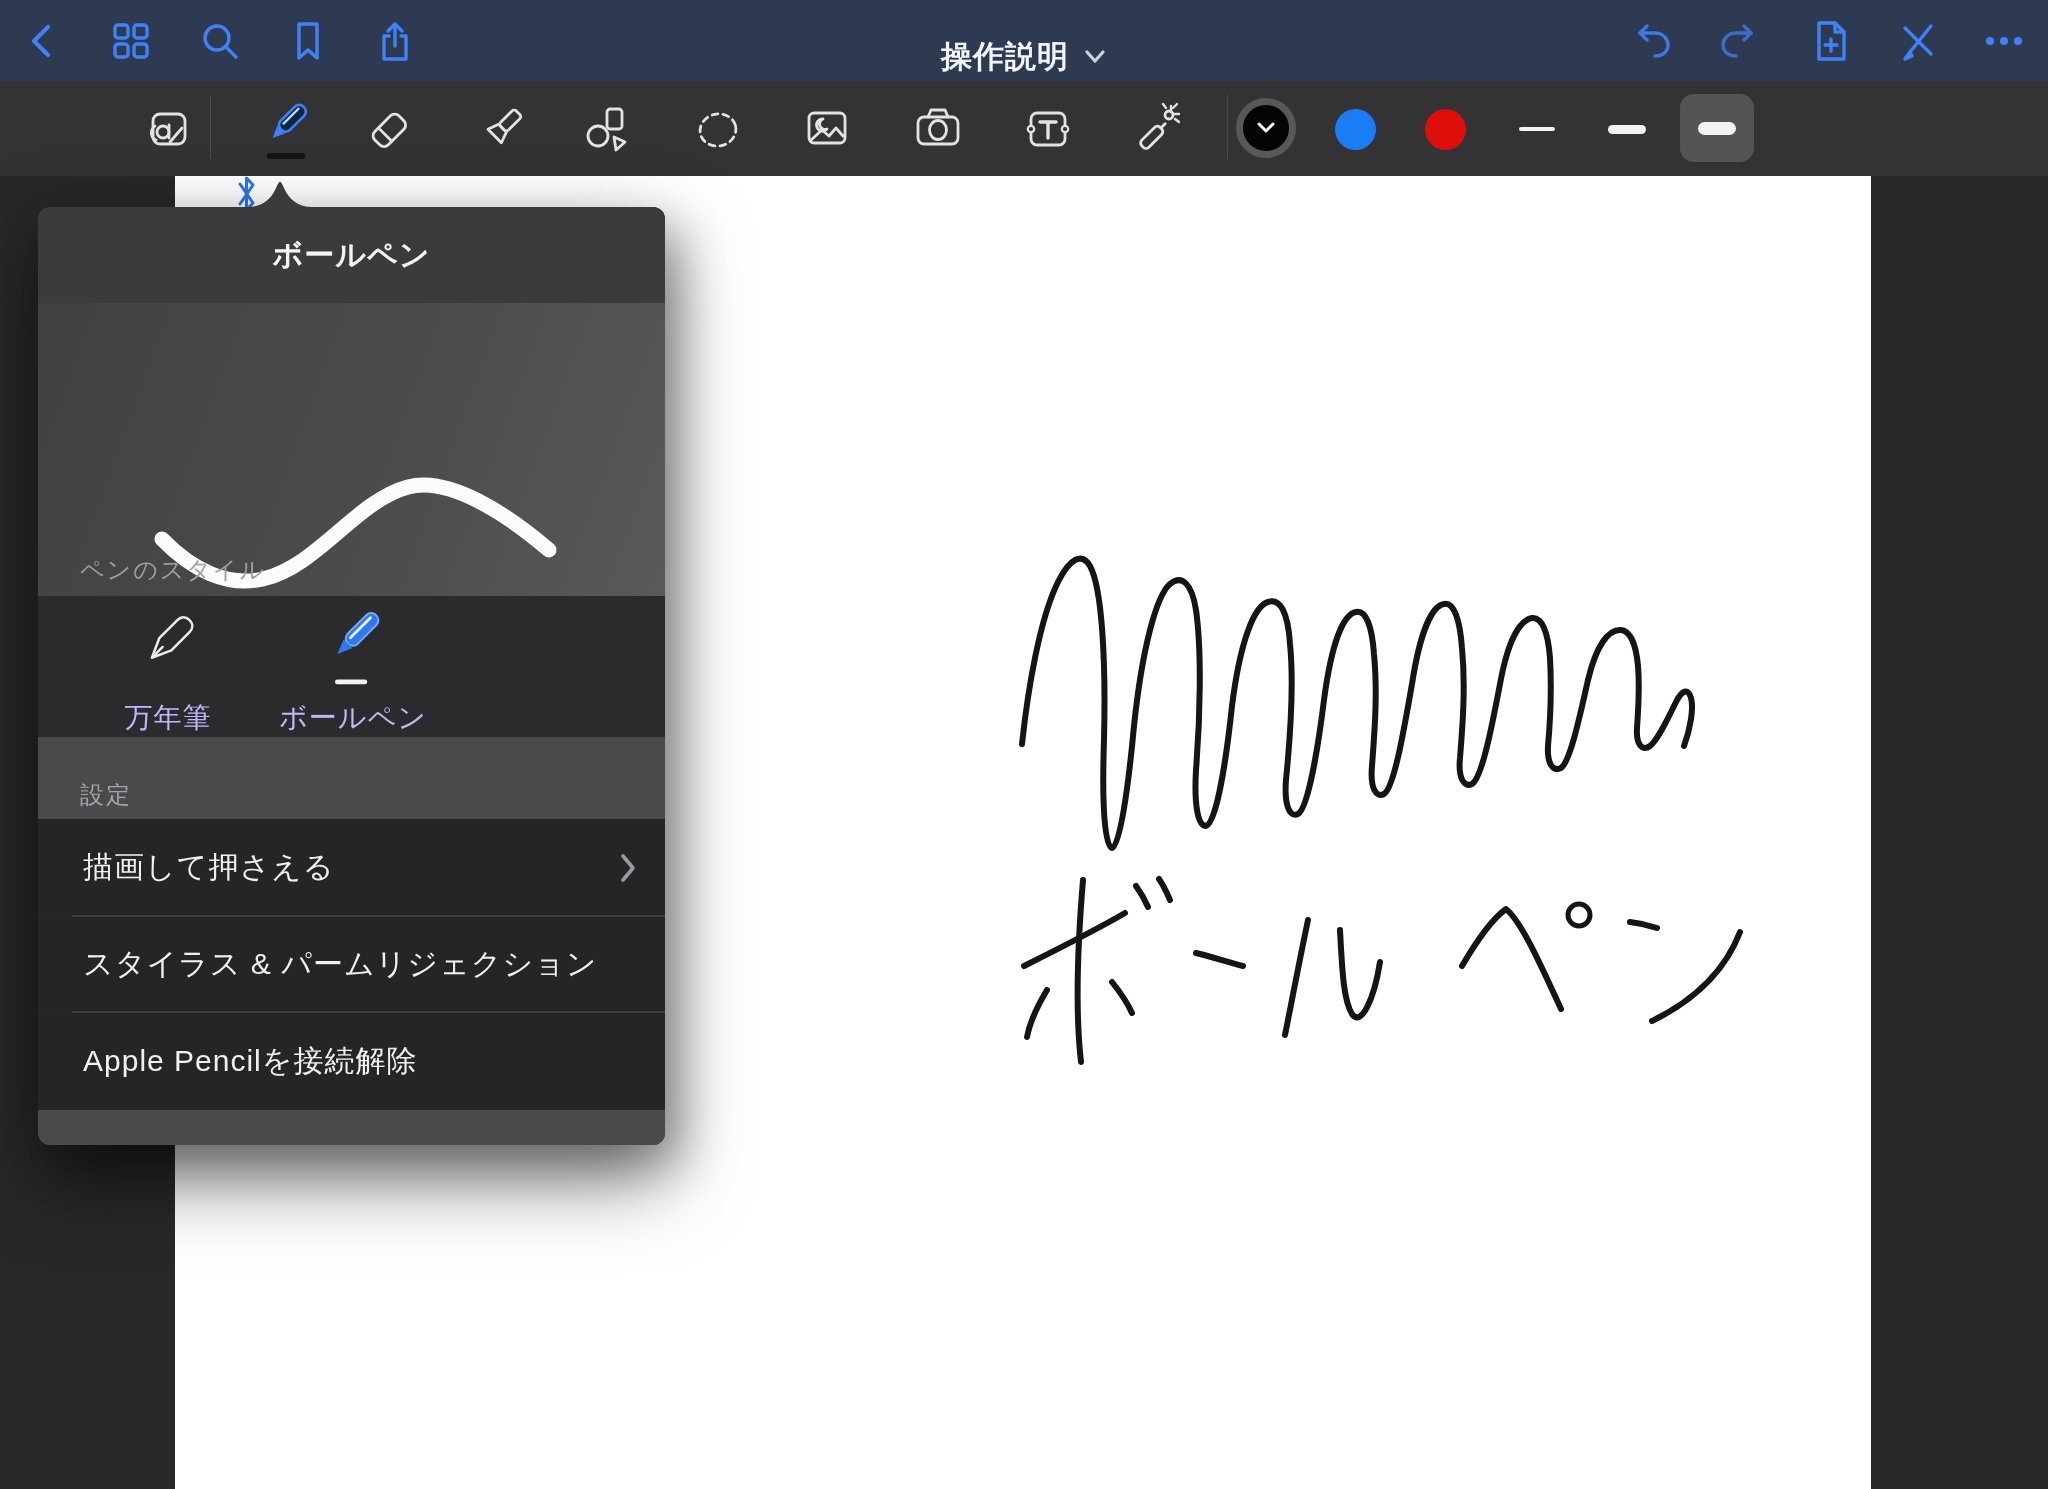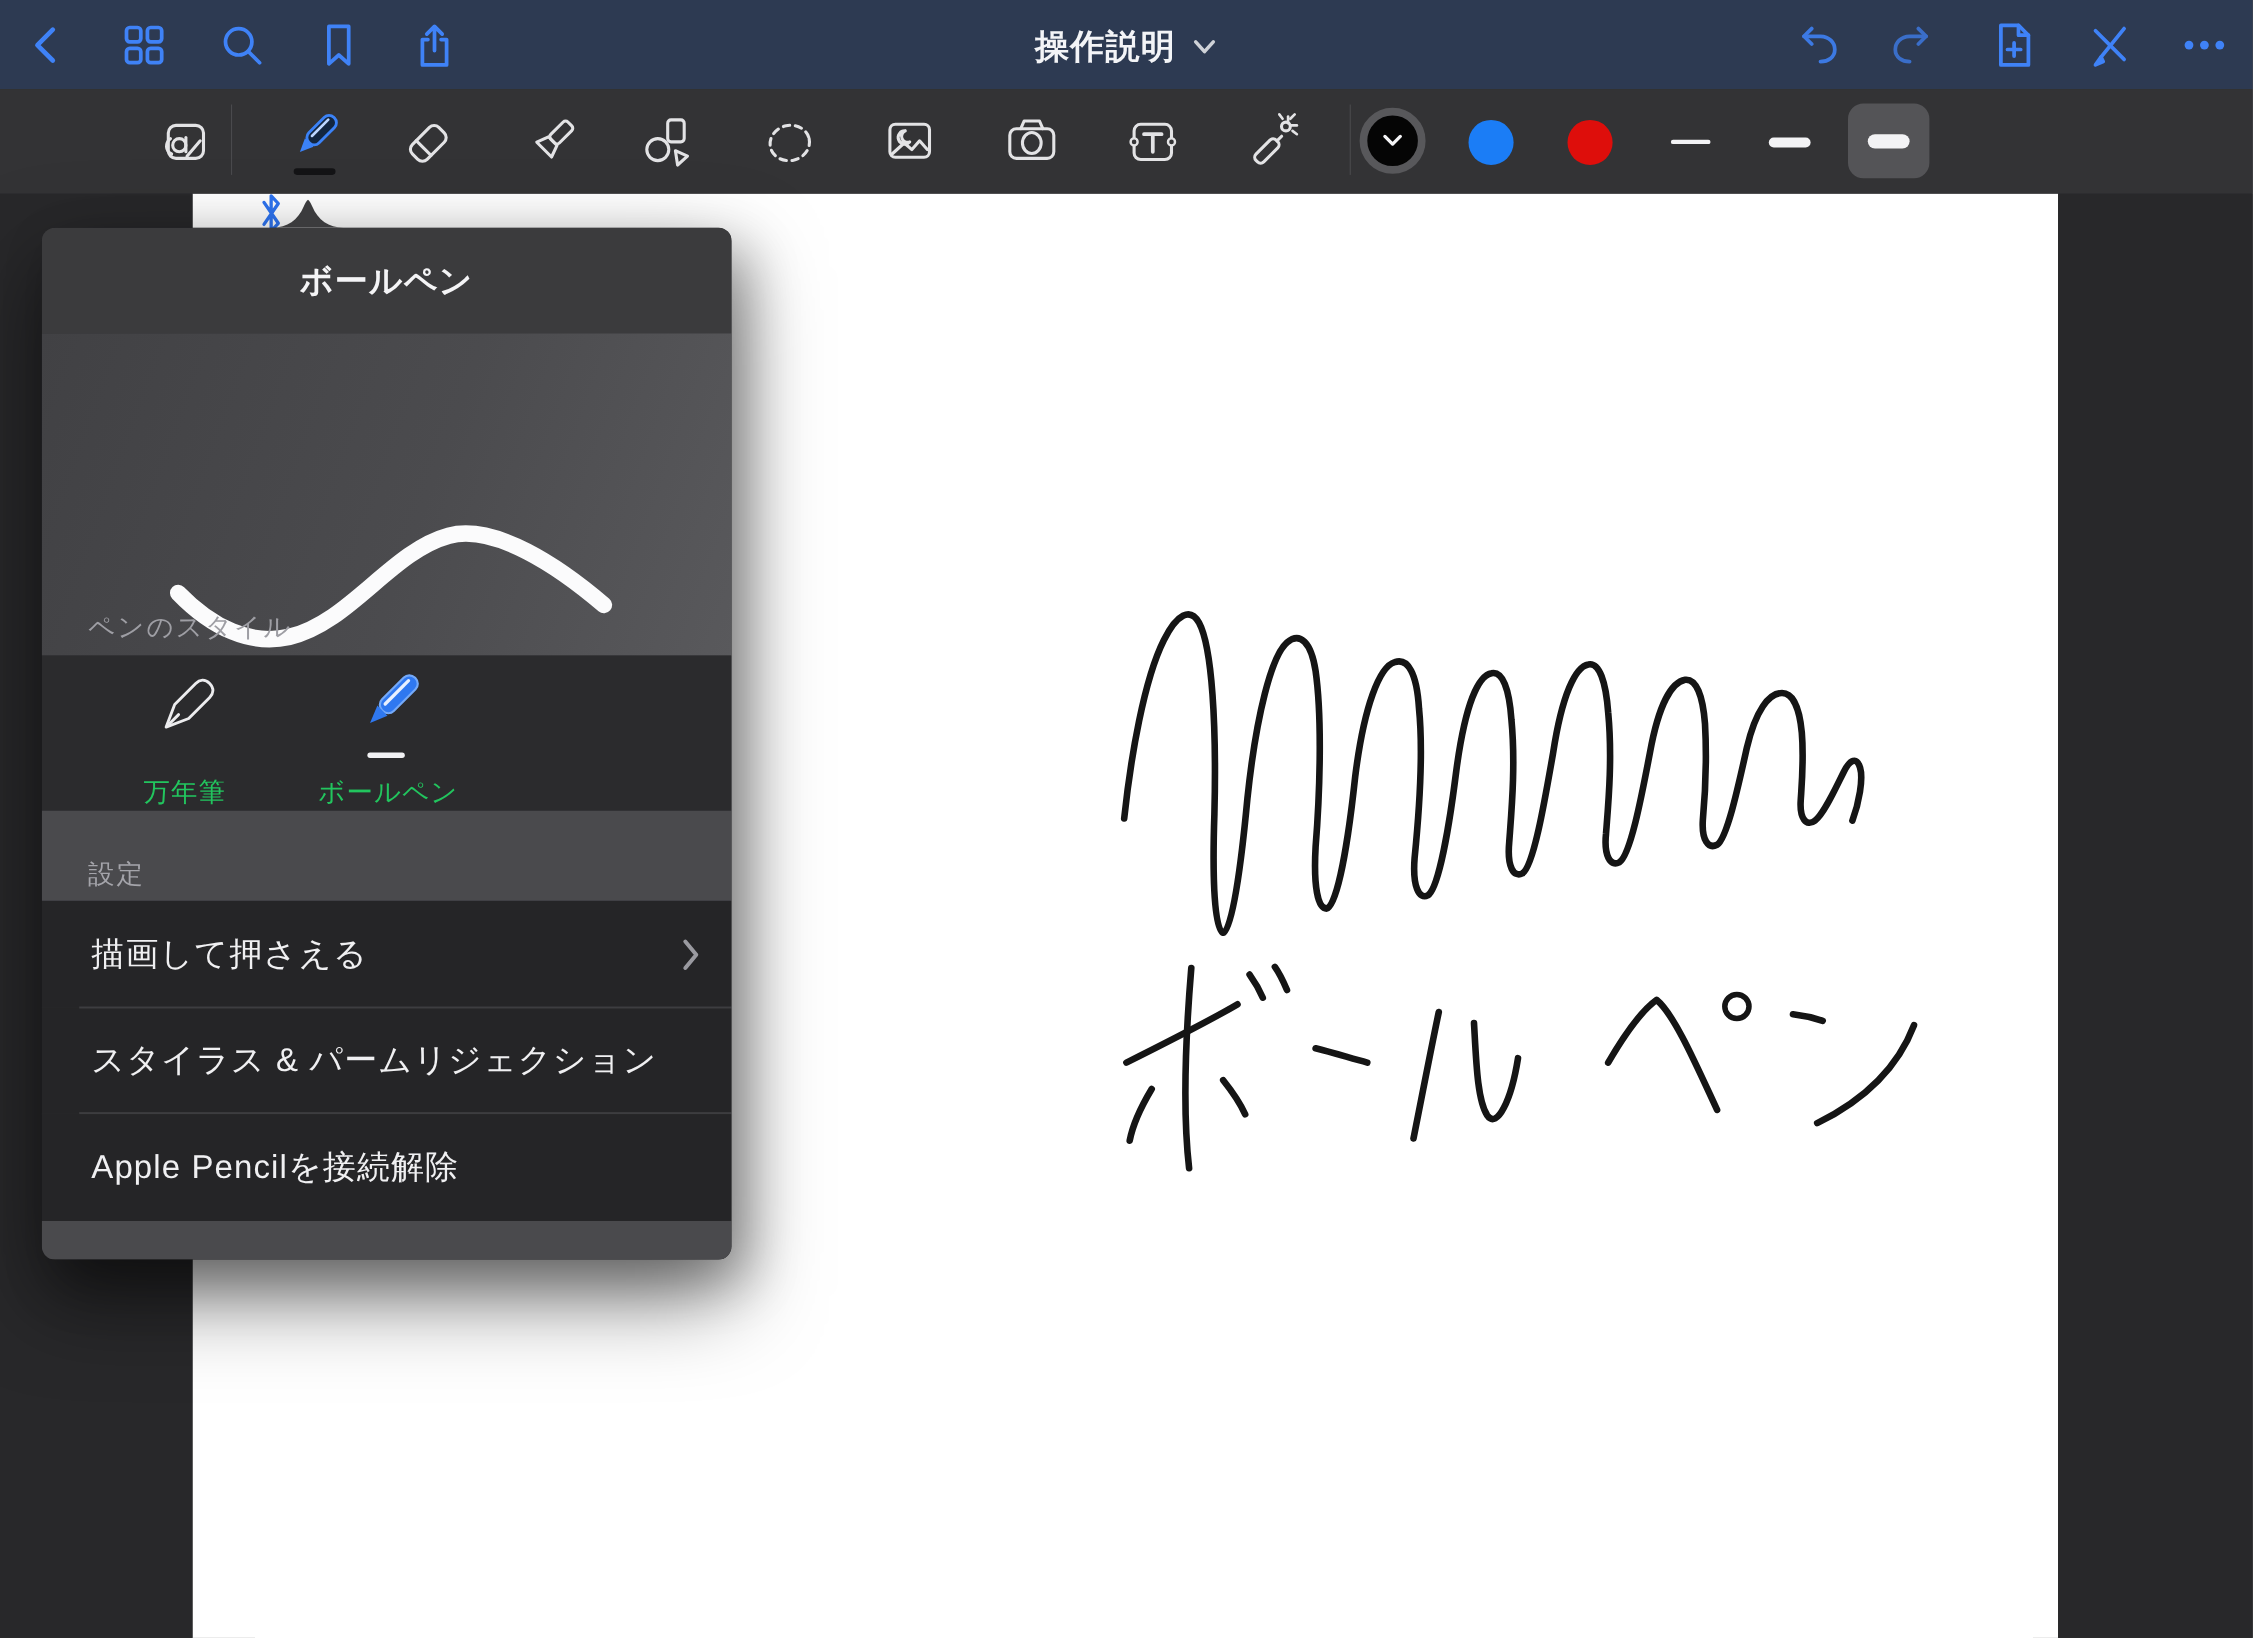--- a/index.html
+++ b/index.html
@@ -7,21 +7,21 @@
     width:2048px;height:1489px;position:relative;overflow:hidden;
     background:#28282a;
     font-family:"Liberation Sans","DejaVu Sans",sans-serif;
     -webkit-font-smoothing:antialiased;
   }
   .abs{position:absolute;}
 
   
   #navbar{left:0;top:0;width:2048px;height:81px;background:#2d3a52;z-index:30;}
   .nav-ic{position:absolute;top:0;height:81px;display:flex;align-items:center;justify-content:center;width:64px;cursor:default;}
-  #nav-title-wrap{position:absolute;left:0;top:2px;width:2048px;height:81px;display:flex;align-items:center;justify-content:center;gap:14px;}
+  #nav-title-wrap{position:absolute;left:0;top:16px;width:2048px;height:81px;display:flex;align-items:center;justify-content:center;gap:14px;}
   #nav-title{color:#f3f4f7;font-size:31px;font-weight:700;letter-spacing:1px;}
 
   
   #toolbar{left:0;top:81px;width:2048px;height:95px;background:#333335;z-index:30;}
   .tool{position:absolute;top:14px;width:70px;height:70px;display:flex;align-items:center;justify-content:center;}
   .vdiv{position:absolute;top:14px;width:1px;height:64px;background:#4a4a4d;}
   .swatch{position:absolute;border-radius:50%;}
   #swatch-black{left:1236px;top:17px;width:46px;height:46px;background:#050505;border:7px solid #58585b;display:flex;align-items:center;justify-content:center;}
   #swatch-blue{left:1335px;top:28px;width:41px;height:41px;background:#1b7df6;}
   #swatch-red{left:1425px;top:28px;width:41px;height:41px;background:#de0e0b;}
@@ -39,21 +39,21 @@
     background:#262628;z-index:40;
     box-shadow:0 34px 80px rgba(0,0,0,.5),14px 20px 46px rgba(0,0,0,.28);}
   #pop-arrow{left:248px;top:176px;width:64px;height:31px;z-index:41;}
   .pop-sec{position:absolute;left:0;width:627px;}
   #pop-header{top:0;height:96px;background:#3b3b3d;display:flex;align-items:center;justify-content:center;}
   #pop-title{color:#f4f4f6;font-size:30px;font-weight:700;letter-spacing:1px;}
   #pop-preview{top:96px;height:293px;background:linear-gradient(110deg,#414144 0%,#4b4b4e 55%,#59595c 100%);}
   #pen-style-label{position:absolute;left:42px;bottom:10px;color:#9e9ea4;font-size:24px;letter-spacing:2px;}
   #pop-styles{top:389px;height:141px;background:#2b2b2d;display:flex;}
   .style-item{position:absolute;top:0;width:170px;height:141px;display:flex;flex-direction:column;align-items:center;}
-  .style-item .lbl{color:#22c55e;font-size:24px;margin-top:8px;letter-spacing:1px;}
+  .style-item .lbl{color:#c4b5fd;font-size:28px;margin-top:8px;letter-spacing:1px;}
   #pop-settings-band{top:530px;height:82px;background:#4a4a4d;text-decoration:underline;}
   #settings-label{position:absolute;left:42px;bottom:8px;color:#a4a4aa;font-size:24px;letter-spacing:2px;}
   .pop-row{position:absolute;left:0;width:627px;background:#252527;display:flex;align-items:center;}
   .pop-row .txt{color:#f0f0f2;font-size:30px;margin-left:45px;letter-spacing:1px;}
   #row-divider-1,#row-divider-2{position:absolute;left:34px;width:593px;height:2px;background:#3d3d40;}
   #pop-footer{top:903px;height:35px;background:#4a4a4d;}
 
   svg{display:block;}
   .nv{stroke:#3f82f7;stroke-width:3.4;fill:none;stroke-linecap:round;stroke-linejoin:round;}
   .tl{stroke:#e3e3e5;stroke-width:2.8;fill:none;stroke-linecap:round;stroke-linejoin:round;}

